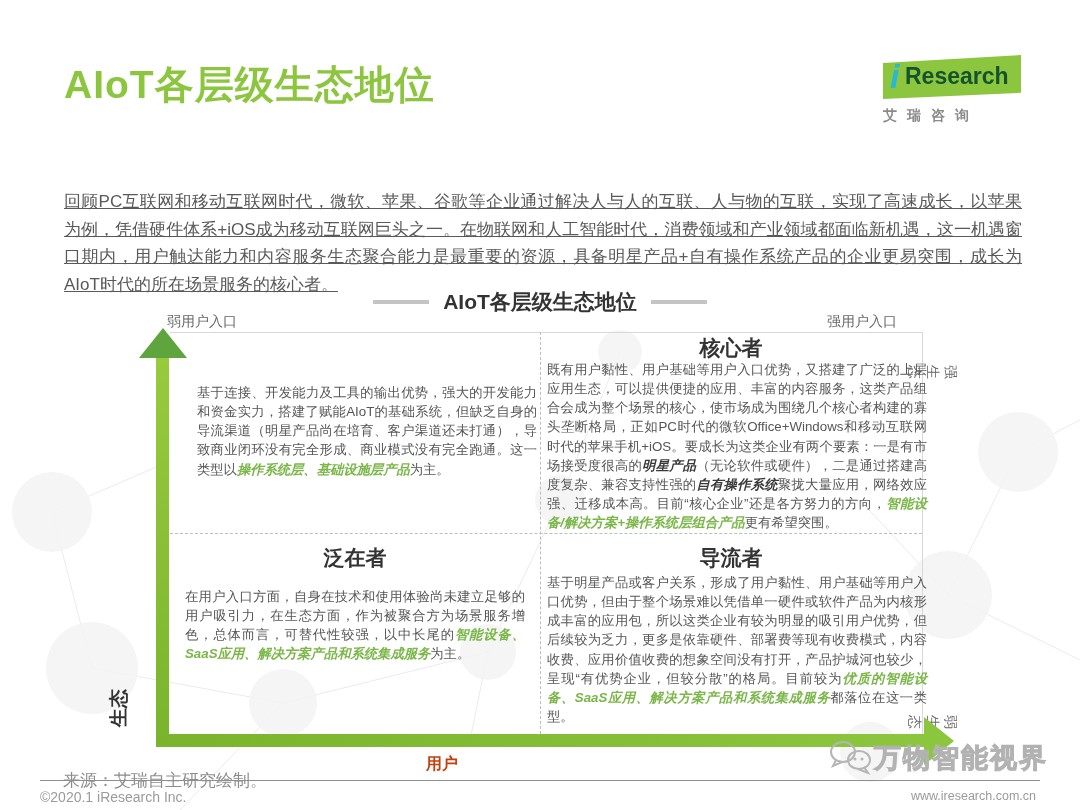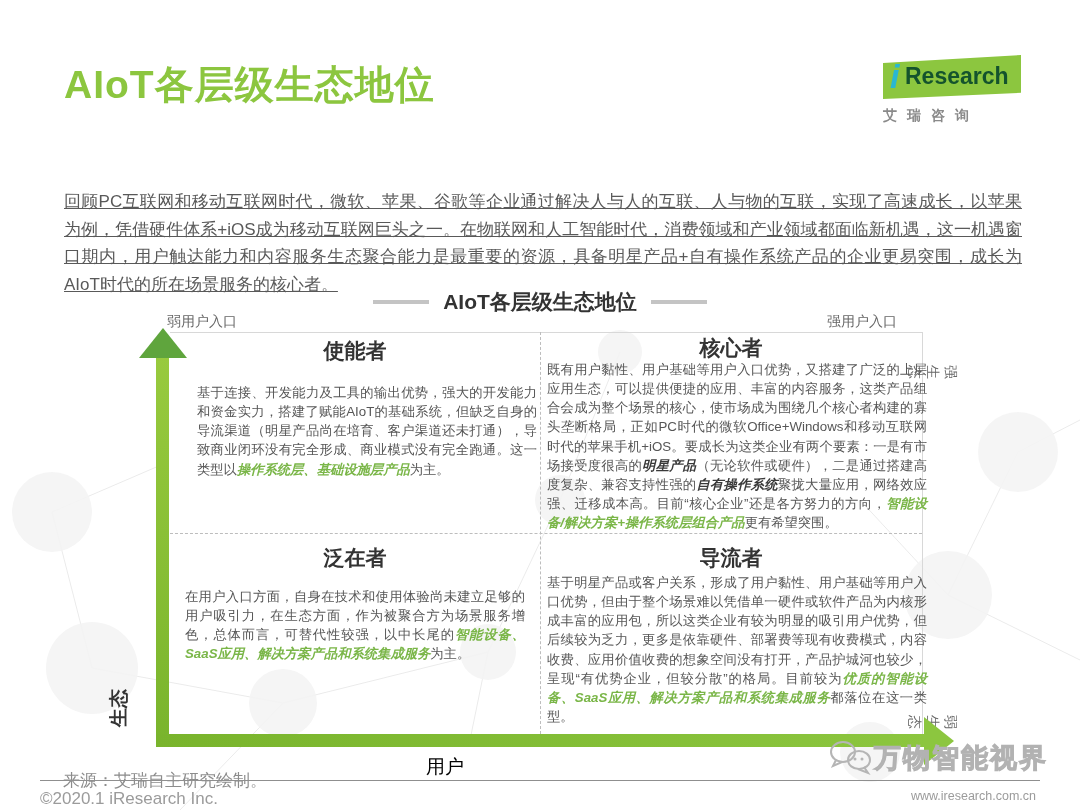--- a/index.html
+++ b/index.html
@@ -43,21 +43,21 @@
   .arrow-up{position:absolute;left:79px;top:18px;width:0;height:0;
             border-left:24px solid transparent;border-right:24px solid transparent;
             border-bottom:30px solid #5fa53d;}
   .arrow-right{position:absolute;left:864px;top:407px;width:0;height:0;
             border-top:24px solid transparent;border-bottom:24px solid transparent;
             border-left:30px solid #8cc63f;}
 
   .rot-cw{transform:rotate(90deg);transform-origin:center;}
   .rot-ccw{transform:rotate(-90deg);transform-origin:center;}
   .eco-left{position:absolute;left:40px;top:385px;font-size:19px;font-weight:bold;color:#333;}
-  .user-bottom{position:absolute;left:366px;top:444px;font-size:19px;font-weight:normal;color:#000000;}
+  .user-bottom{position:absolute;left:366px;top:444px;font-size:16px;font-weight:bold;color:#c2410c;}
   .side-strong{position:absolute;left:862px;top:38px;width:20px;font-size:14px;color:#666;}
   .side-weak{position:absolute;left:862px;top:388px;width:20px;font-size:14px;color:#666;}
 
   .quad-title{position:absolute;font-size:21px;font-weight:bold;color:#333;text-align:center;width:200px;}
   .quad-text{position:absolute;font-size:13.3px;line-height:1.44;color:#565656;text-align:justify;}
   .qt-enabler{left:195px;top:27px;}
   .qx-enabler{left:137px;top:73px;width:340px;}
   .qt-core{left:571px;top:24px;}
   .qx-core{left:487px;top:50px;width:380px;}
   .qt-ubiq{left:195px;top:234px;}
@@ -69,21 +69,21 @@
   .seg-g{color:#7ab648;font-weight:bold;font-style:italic;}
   .seg-b{color:#3a3a3a;font-weight:bold;font-style:italic;}
 
   .source{position:absolute;left:3px;top:447px;font-size:17px;color:#8c8c8c;margin-top:12px;}
 
   
   .watermark{left:828px;top:738px;display:flex;align-items:center;z-index:4;}
   .wm-text{font-size:27px;font-weight:bold;color:#c6c6c6;letter-spacing:2px;
            -webkit-text-stroke:1px #b2b2b2;}
   .footer-line{left:40px;top:780px;width:1000px;height:1px;background:#8f8f8f;z-index:2;}
-  .copyright{left:40px;top:789px;font-size:17px;color:#9b9b9b;z-index:2;}
+  .copyright{left:40px;top:789px;font-size:14px;color:#9b9b9b;z-index:2;}
   .website{left:0;top:789px;width:1036px;text-align:right;font-size:12.5px;color:#9b9b9b;z-index:2;}
 
   .corner{left:990px;top:715px;width:90px;height:95px;z-index:3;}
   .tri-light{position:absolute;right:0;top:0;width:90px;height:95px;background:#c2e07f;
              clip-path:polygon(100% 0,100% 28%,30% 100%,0 100%);}
   .tri-teal{position:absolute;right:0;top:6px;width:26px;height:50px;background:#3fb9d3;
             clip-path:polygon(100% 0,100% 100%,0 100%);}
   .tri-green{position:absolute;right:0;bottom:0;width:62px;height:56px;background:#8cc63f;
              clip-path:polygon(100% 0,0 100%,100% 100%);}
   .page-num{position:absolute;right:6px;bottom:3px;font-size:17px;color:#ffffff;}
@@ -150,21 +150,20 @@
     <div class="side-weak rot-cw">弱生态</div>
 
     <div class="axis-vbar"></div>
     <div class="arrow-up"></div>
     <div class="axis-hbar"></div>
     <div class="arrow-right"></div>
 
     <div class="eco-left rot-ccw">生态</div>
     <div class="user-bottom">用户</div>
 
-    <div class="quad-title qt-enabler">使能者</div>
     <div class="quad-text qx-enabler"><span class="seg-n">基于连接、开发能力及工具的输出优势，强大的开发能力和资金实力，搭建了赋能AIoT的基础系统，但缺乏自身的导流渠道（明星产品尚在培育、客户渠道还未打通），导致商业闭环没有完全形成、商业模式没有完全跑通。这一类型以</span><span class="seg-g">操作系统层、基础设施层产品</span><span class="seg-n">为主。</span></div>
 
     <div class="quad-title qt-core">核心者</div>
     <div class="quad-text qx-core"><span class="seg-n">既有用户黏性、用户基础等用户入口优势，又搭建了广泛的上层应用生态，可以提供便捷的应用、丰富的内容服务，这类产品组合会成为整个场景的核心，使市场成为围绕几个核心者构建的寡头垄断格局，正如PC时代的微软Office+Windows和移动互联网时代的苹果手机+iOS。要成长为这类企业有两个要素：一是有市场接受度很高的</span><span class="seg-b">明星产品</span><span class="seg-n">（无论软件或硬件），二是通过搭建高度复杂、兼容支持性强的</span><span class="seg-b">自有操作系统</span><span class="seg-n">聚拢大量应用，网络效应强、迁移成本高。目前“核心企业”还是各方努力的方向，</span><span class="seg-g">智能设备/解决方案+操作系统层组合产品</span><span class="seg-n">更有希望突围。</span></div>
 
     <div class="quad-title qt-ubiq">泛在者</div>
     <div class="quad-text qx-ubiq"><span class="seg-n">在用户入口方面，自身在技术和使用体验尚未建立足够的用户吸引力，在生态方面，作为被聚合方为场景服务增色，总体而言，可替代性较强，以中长尾的</span><span class="seg-g">智能设备、SaaS应用、解决方案产品和系统集成服务</span><span class="seg-n">为主。</span></div>
 
     <div class="quad-title qt-flow">导流者</div>
     <div class="quad-text qx-flow"><span class="seg-n">基于明星产品或客户关系，形成了用户黏性、用户基础等用户入口优势，但由于整个场景难以凭借单一硬件或软件产品为内核形成丰富的应用包，所以这类企业有较为明显的吸引用户优势，但后续较为乏力，更多是依靠硬件、部署费等现有收费模式，内容收费、应用价值收费的想象空间没有打开，产品护城河也较少，呈现“有优势企业，但较分散”的格局。目前较为</span><span class="seg-g">优质的智能设备、SaaS应用、解决方案产品和系统集成服务</span><span class="seg-n">都落位在这一类型。</span></div>

